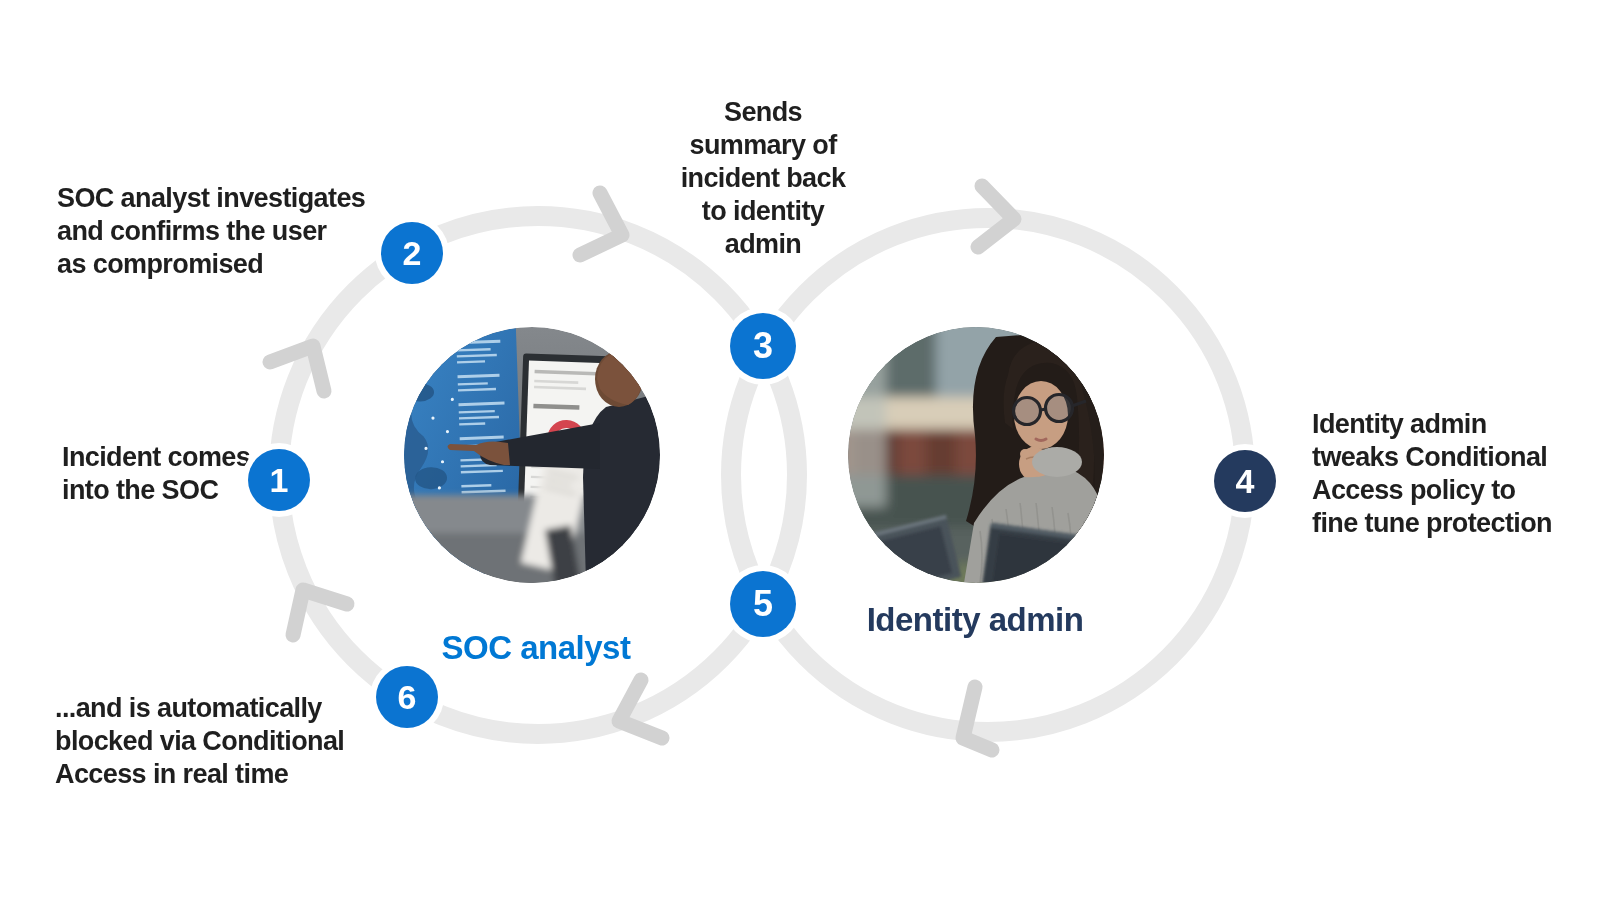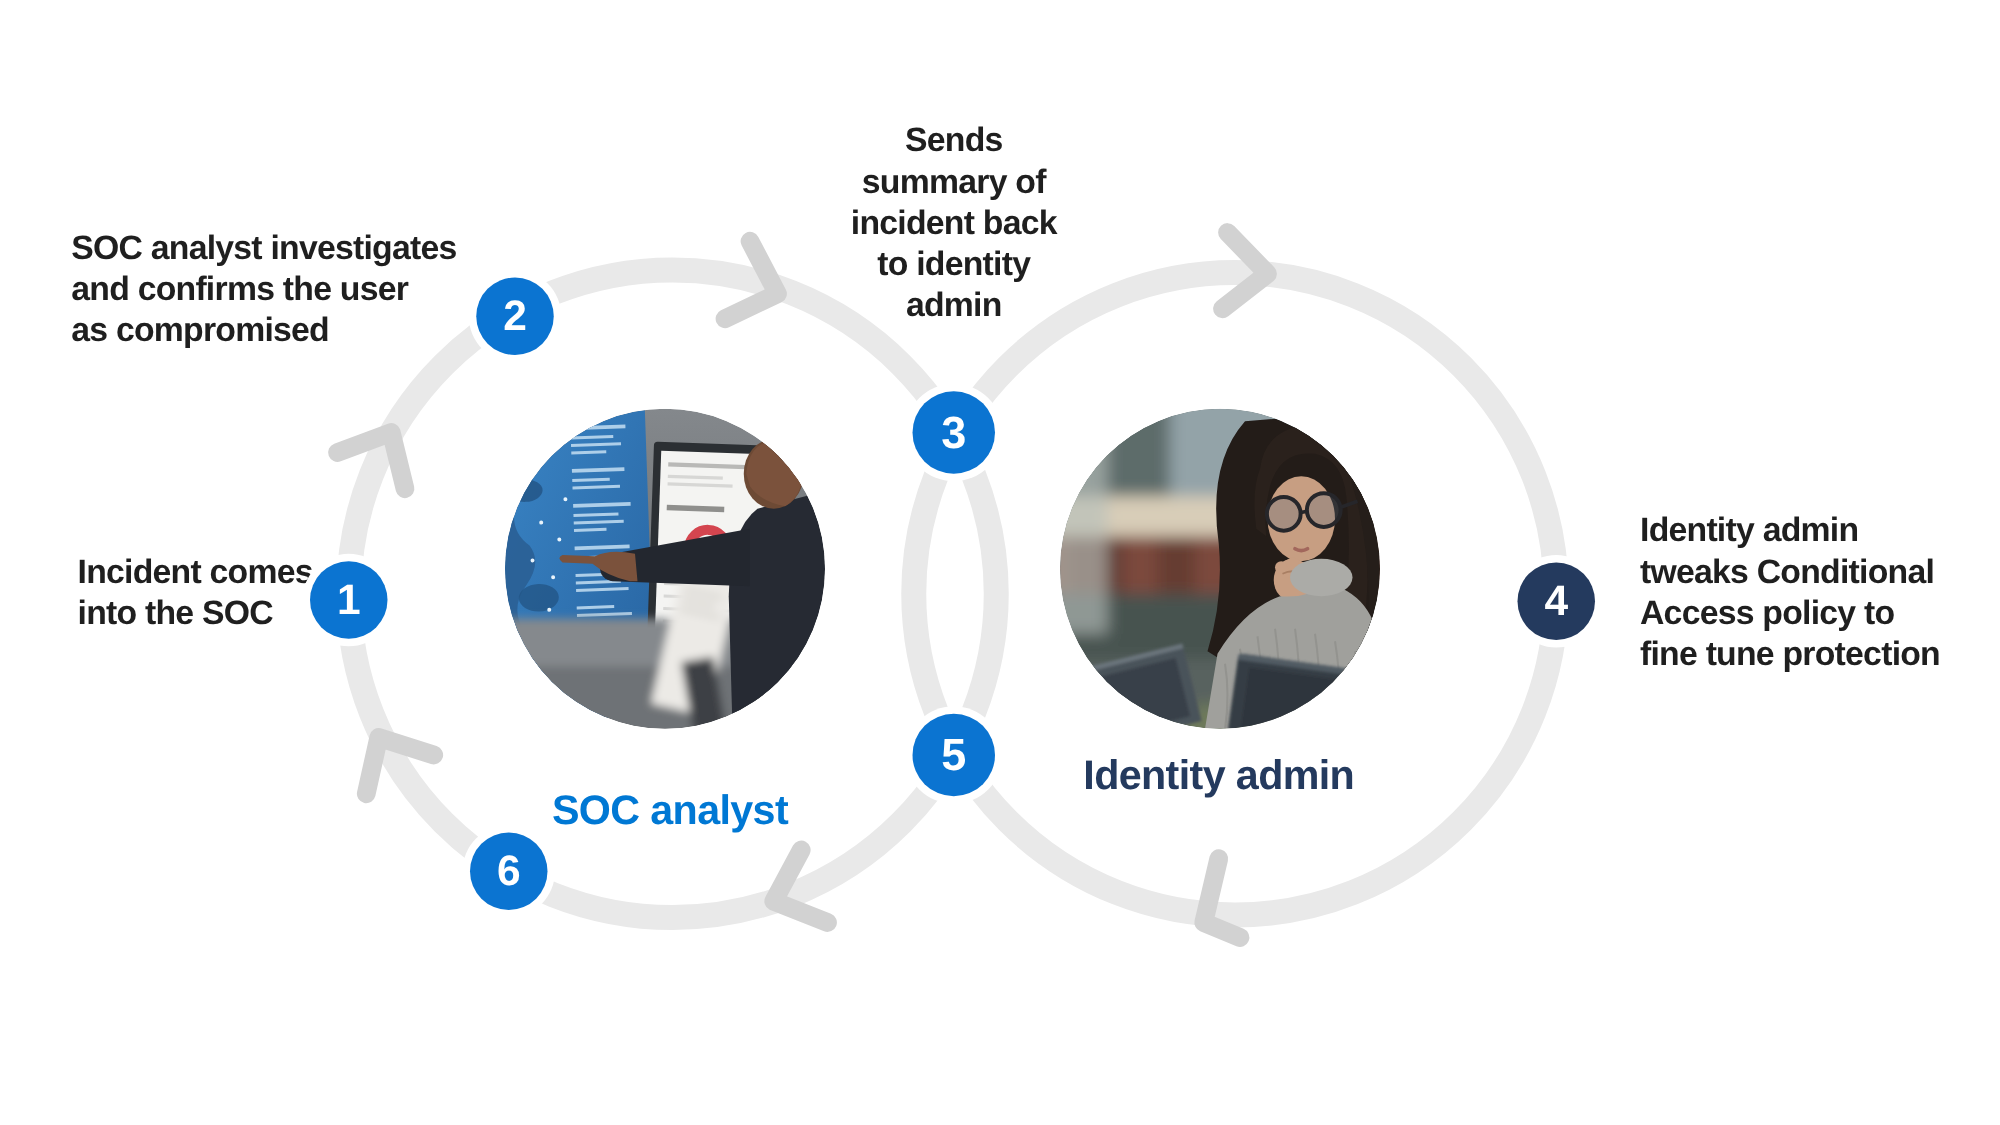--- a/index.html
+++ b/index.html
@@ -240,17 +240,20 @@
 as compromised</div>
   <div class="step-text center" style="left:653px;top:96px;width:220px;">Sends
 summary of
 incident back
 to identity
 admin</div>
   <div class="step-text" style="left:1312px;top:408px;">Identity admin
 tweaks Conditional
 Access policy to
 fine tune protection</div>
+  <div class="step-text" style="left:55px;top:692px;">...and is automatically
+blocked via Conditional
+Access in real time</div>
 
   <div class="cycle-label label-soc">SOC analyst</div>
   <div class="cycle-label label-admin">Identity admin</div>
 
 </div>
 
 </body></html>

